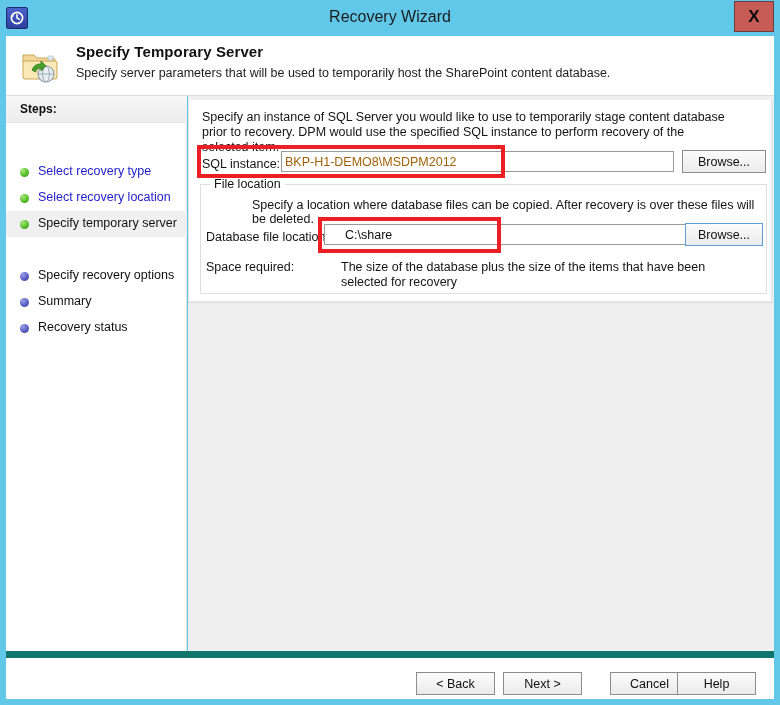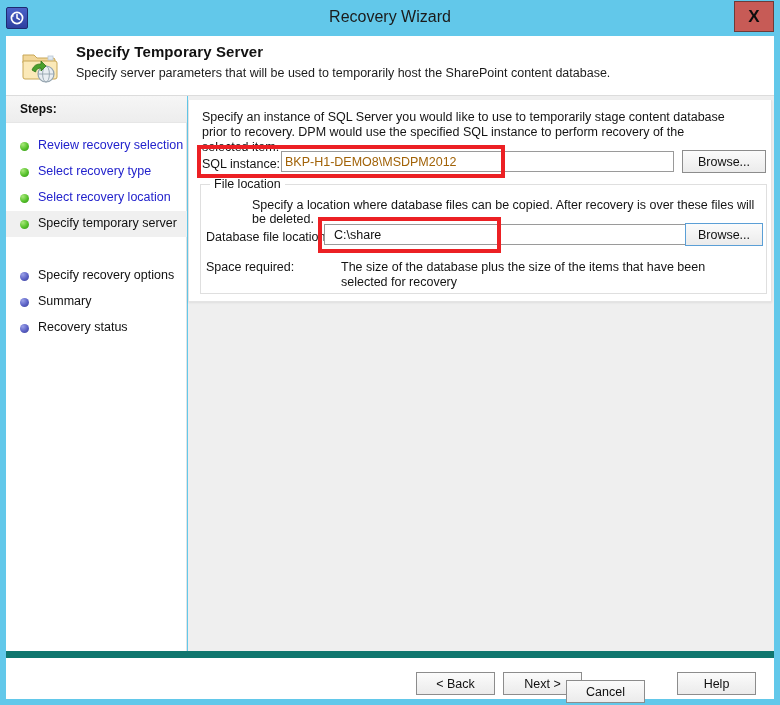--- a/index.html
+++ b/index.html
@@ -237,21 +237,21 @@
   #dbloc-input {
     position: absolute;
     left: 123px; top: 39px;
     width: 402px; height: 21px;
     border: 1px solid #9a9a9a;
     background: #ffffff;
     box-sizing: border-box;
     font-family: "Liberation Sans", sans-serif;
     font-size: 12.5px;
     color: #101010;
-    padding: 0 9px;
+    padding: 0 20px;
     outline: none;
   }
   #dbloc-browse {
     position: absolute;
     left: 484px; top: 38px;
     width: 78px; height: 23px;
     background: linear-gradient(#fbfbfb, #ebebeb);
     border: 1px solid #5b9fd6;
     box-sizing: border-box;
     font-family: "Liberation Sans", sans-serif;
@@ -300,21 +300,21 @@
     background: linear-gradient(#fbfbfb, #ebebeb);
     border: 1px solid #8c8c8c;
     box-sizing: border-box;
     font-family: "Liberation Sans", sans-serif;
     font-size: 12.5px;
     color: #101010;
     cursor: pointer;
   }
   #btn-back   { left: 410px; }
   #btn-next   { left: 497px; }
-  #btn-cancel { left: 560px; margin-top: 8px; }
+  #btn-cancel { left: 604px; }
   #btn-help   { left: 671px; }
 </style>
 </head>
 <body>
 
 <div id="window">
 
   <div id="titlebar">
     <div id="app-icon">
       <svg width="16" height="16" viewBox="0 0 16 16">
@@ -341,24 +341,20 @@
     </div>
     <div id="header-title">Specify Temporary Server</div>
     <div id="header-subtitle">Specify server parameters that will be used to temporarily host the SharePoint content database.</div>
   </div>
 
   <div id="sidebar">
     <div id="steps-header">
       <span>Steps:</span>
     </div>
 
-    <div class="step-row" style="top:37px">
-      <span class="step-bullet done"></span>
-      <span class="step-label">Review recovery selection</span>
-    </div>
     <div class="step-row" style="top:63px">
       <span class="step-bullet done"></span>
       <span class="step-label">Select recovery type</span>
     </div>
     <div class="step-row" style="top:89px">
       <span class="step-bullet done"></span>
       <span class="step-label">Select recovery location</span>
     </div>
     <div class="step-row current" style="top:115px">
       <span class="step-bullet done"></span>

